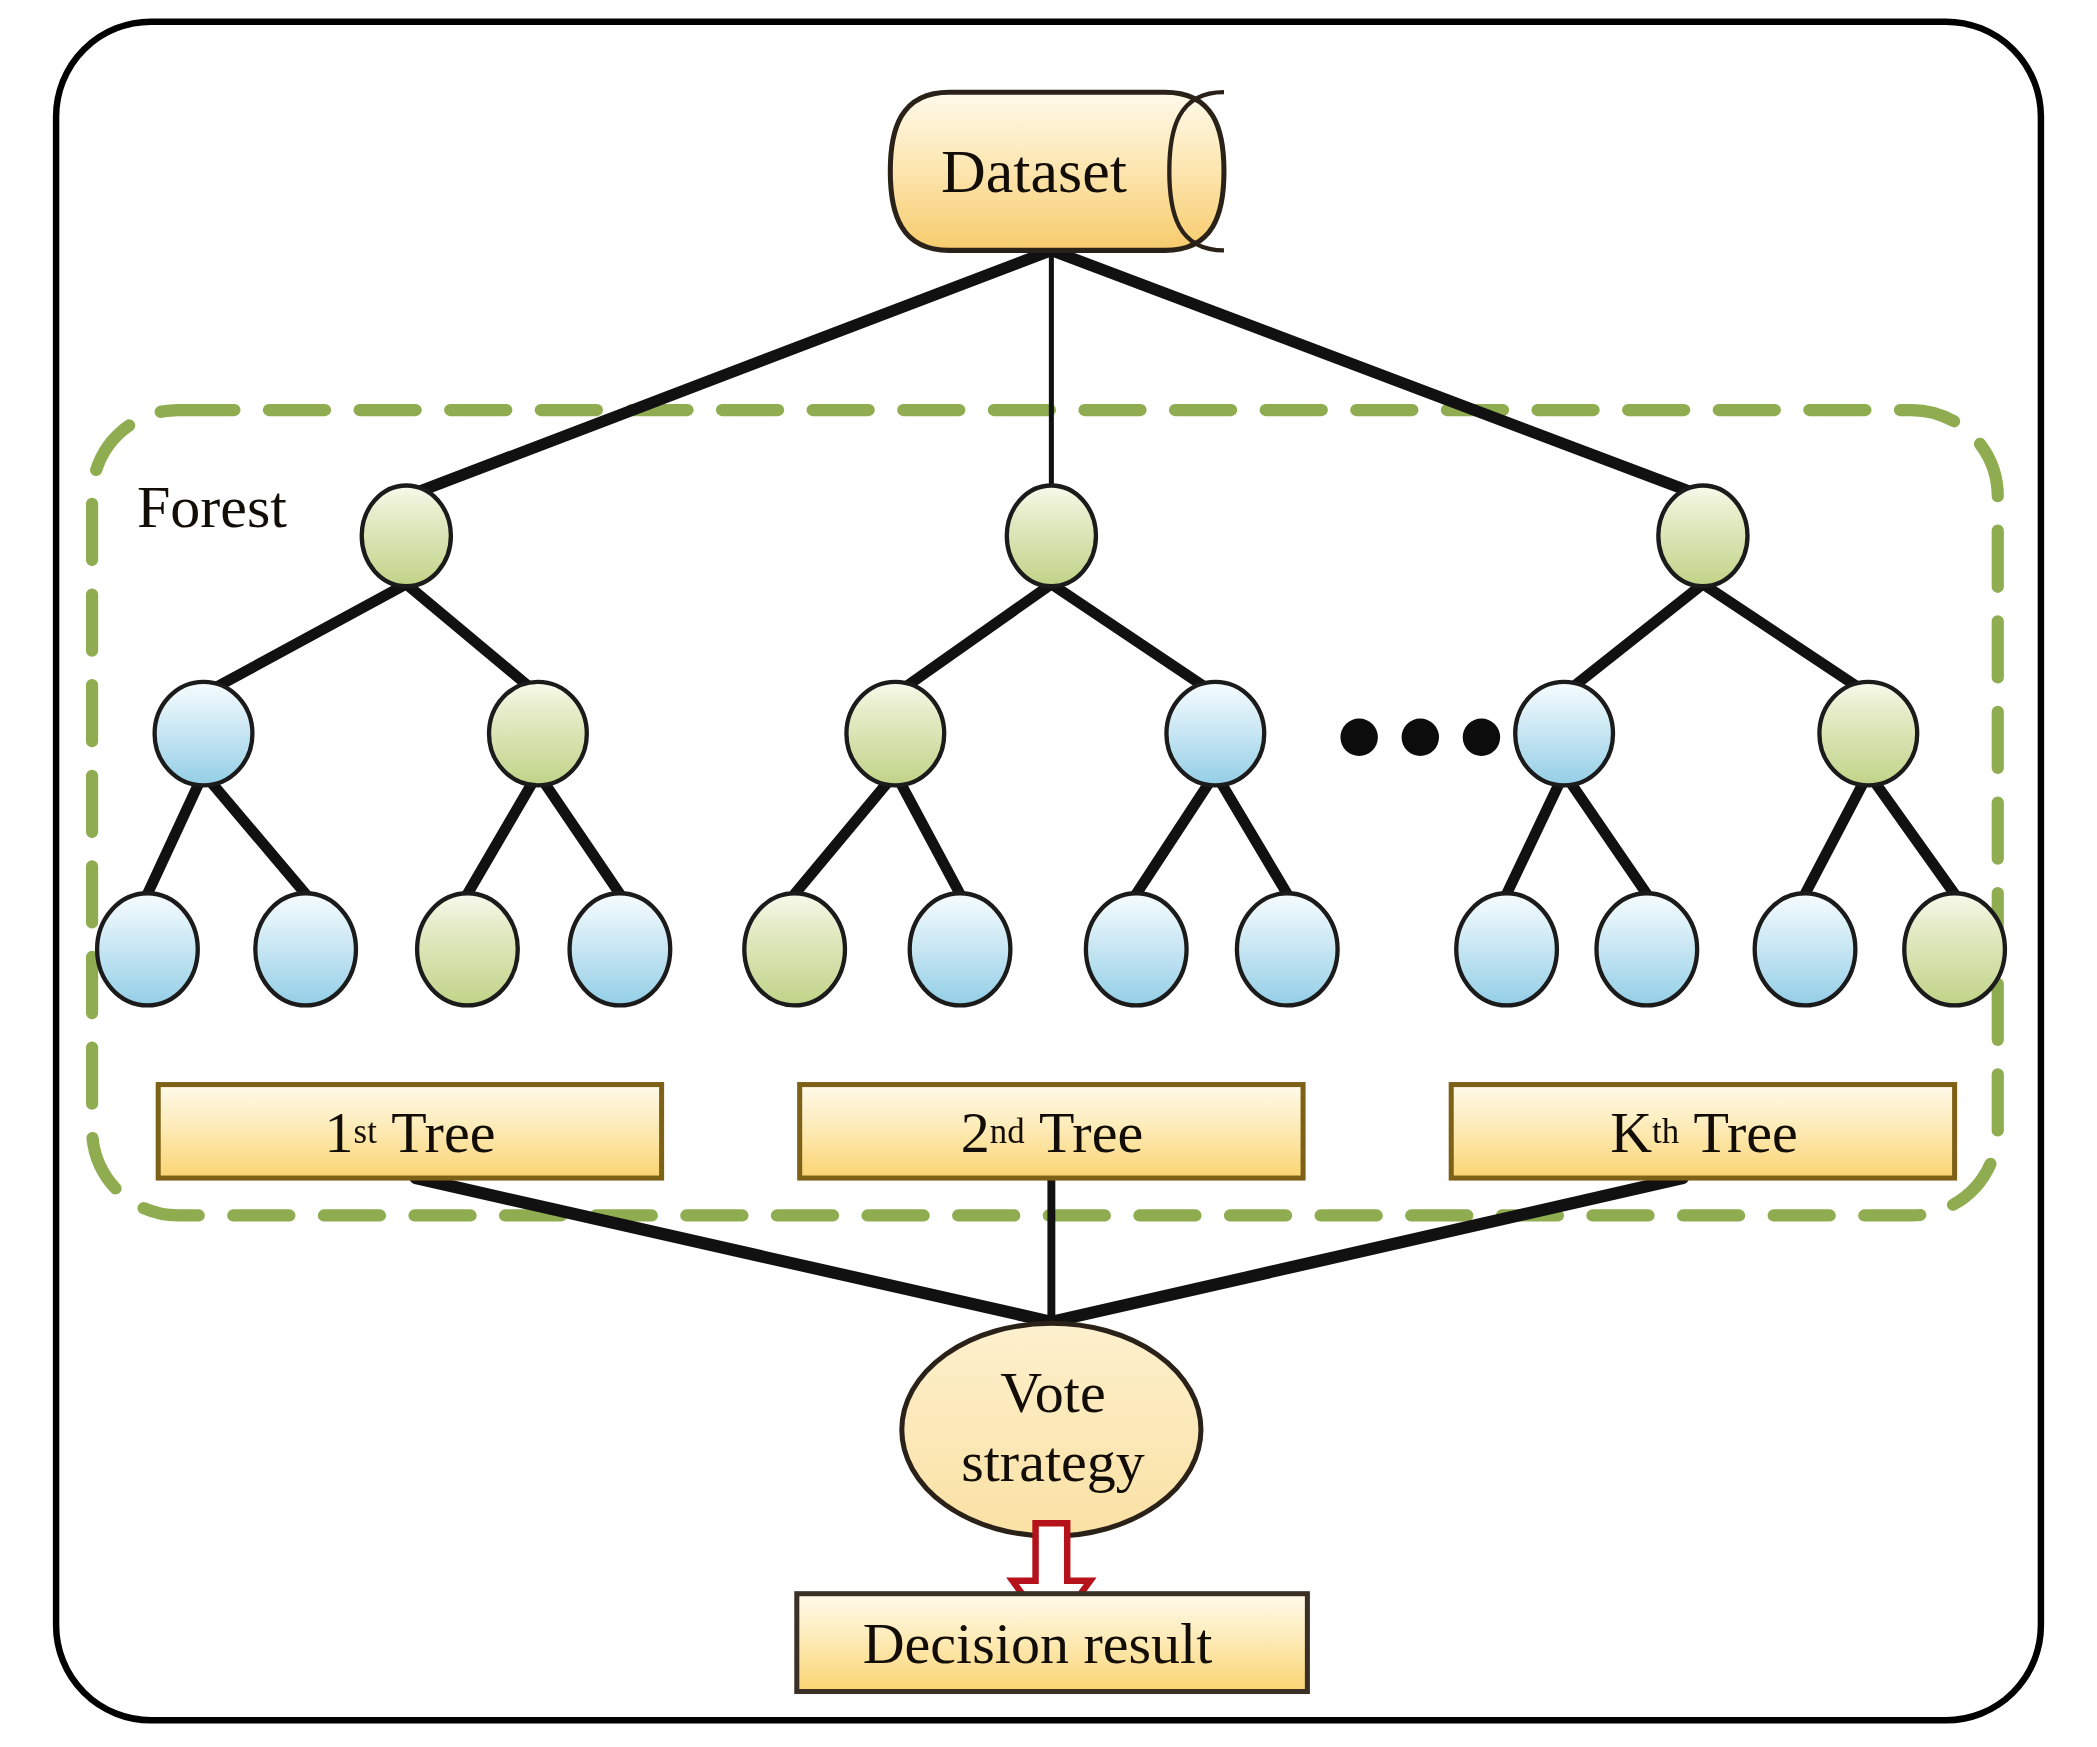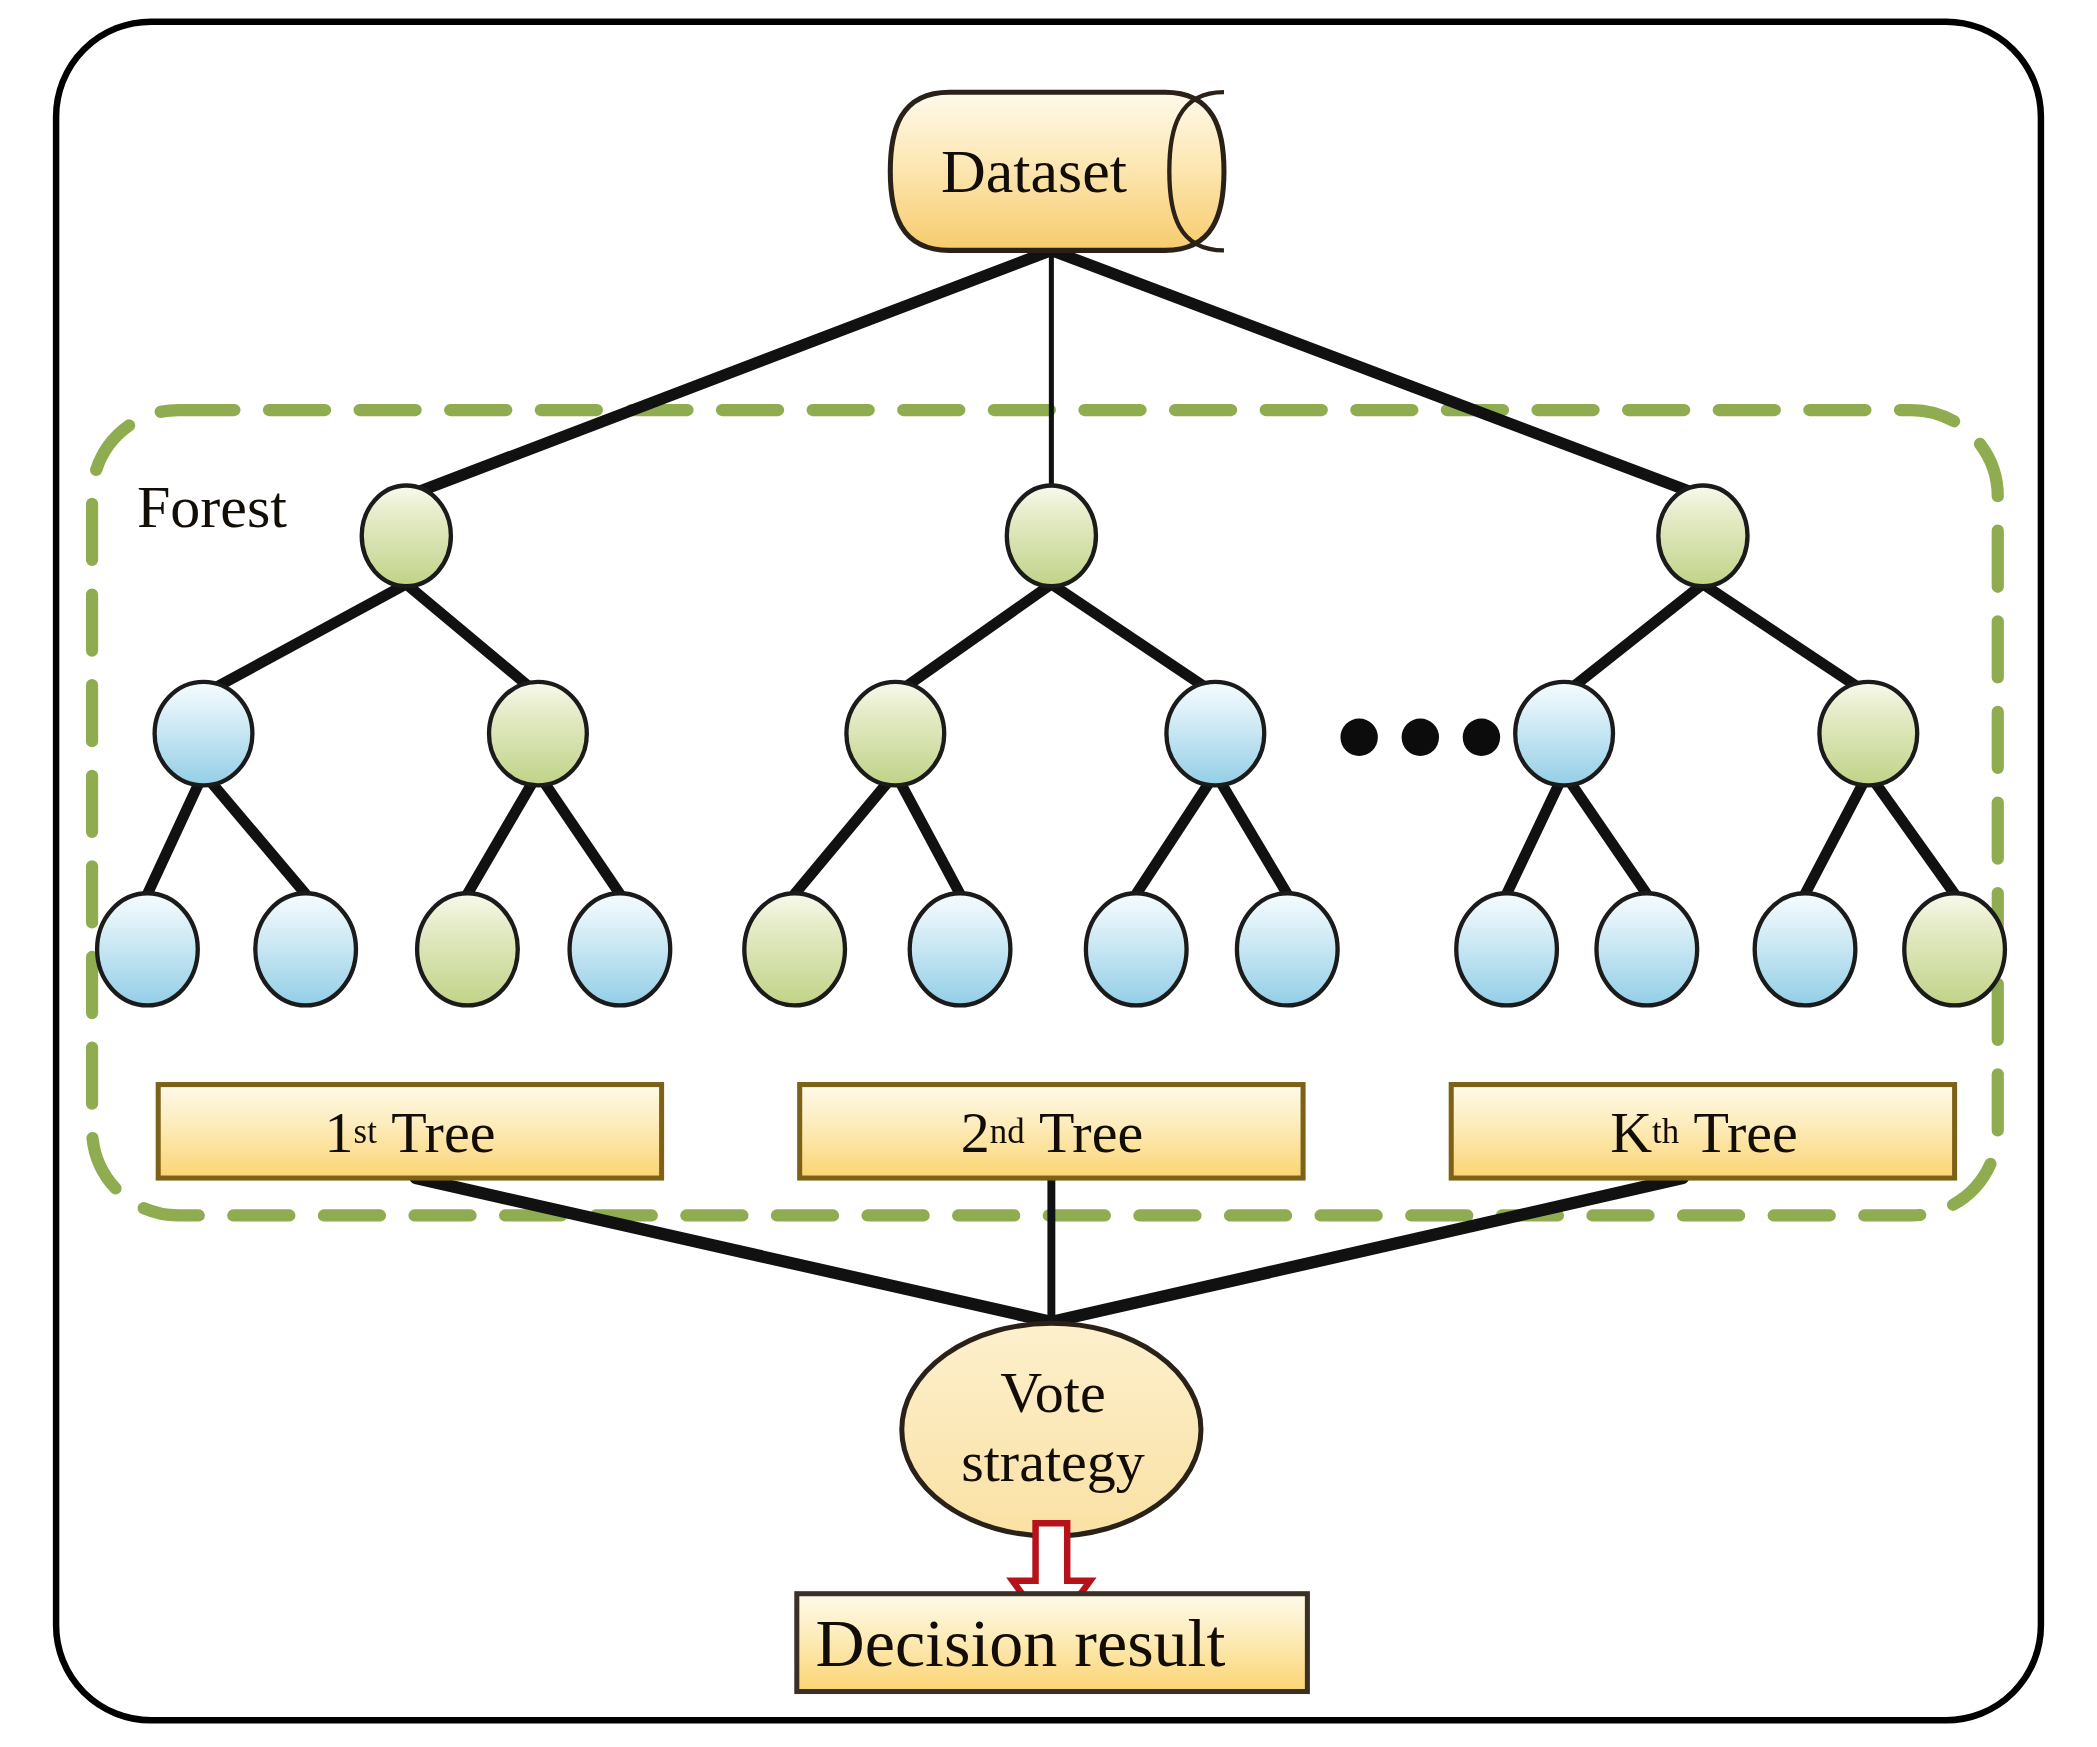--- a/index.html
+++ b/index.html
@@ -179,16 +179,16 @@
   <div class="lbl" style="left:1452px;top:1085px;width:504px;height:94px;font-size:58px;">
     <span>K</span>
       <span class="sup">th</span>
       <span style="width:14.4px;display:inline-block;"></span>
       <span>Tree</span>
   </div>
 
   <div class="lbl" style="left:902px;top:1427px;width:302px;height:69px;font-size:58px;">strategy</div>
   <div class="lbl" style="left:902px;top:1358px;width:302px;height:69px;font-size:58px;">Vote</div>
 
-  <div class="lbl" style="left:765px;top:1594px;width:511px;height:98px;font-size:68px;">Decision result</div>
+  <div class="lbl" style="left:782px;top:1594px;width:511px;height:98px;font-size:58px;">Decision result</div>
 
 </div>
 
 
 </body></html>

